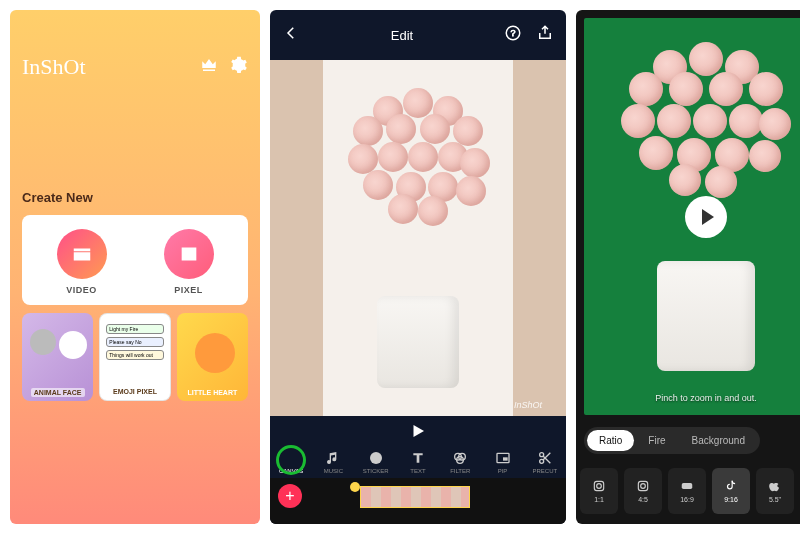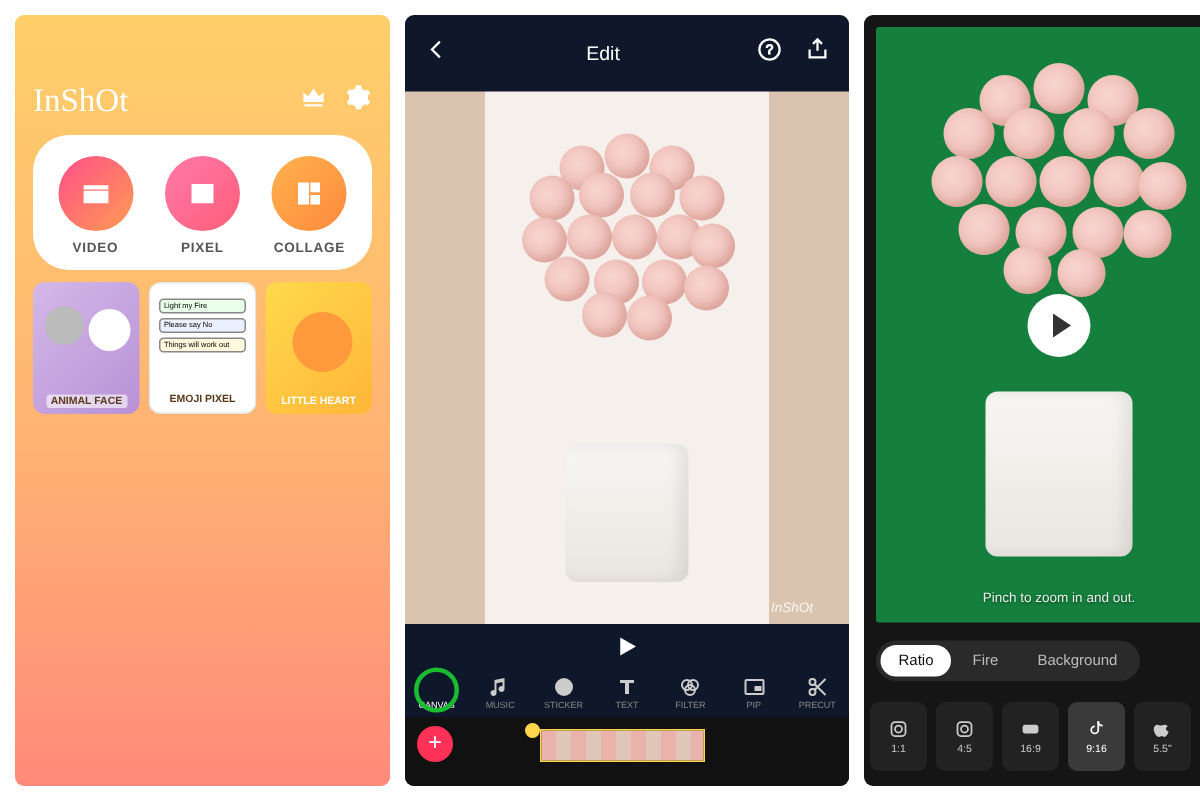--- a/index.html
+++ b/index.html
@@ -5,21 +5,21 @@
   * { box-sizing: border-box; margin: 0; padding: 0; font-family: -apple-system, Helvetica, Arial, sans-serif; }
   body { width: 800px; height: 534px; background: #fff; display: flex; gap: 10px; padding: 10px; }
   .screen { height: 514px; border-radius: 6px; overflow: hidden; position: relative; flex: 0 0 auto; }
   
   .s1 { width: 250px; background: linear-gradient(180deg,#ffcf6a 0%,#ffb373 55%,#ff8a7a 100%); padding: 14px 12px 0; display:flex; flex-direction:column; }
   .s1-top { display:flex; align-items:center; justify-content:space-between; margin-top:30px; }
   .logo { font-size: 22px; font-weight:400; color:#fff; font-family: 'Comic Sans MS', cursive; }
   .top-icons { display:flex; gap:12px; }
   .top-icons svg { width:18px; height:18px; fill:#fff; }
   .sec-title { margin-top: 110px; font-size:13px; font-weight:600; color:#4b2a1a; }
-  .create-card { background:#fff; border-radius:24px; margin-top:10px; display:flex; justify-content:space-around; padding:14px 6px 10px; }
+  .create-card { background:#fff; border-radius:8px; margin-top:10px; display:flex; justify-content:space-around; padding:14px 6px 10px; }
   .create-item { display:flex; flex-direction:column; align-items:center; gap:6px; }
   .circle { width:50px; height:50px; border-radius:50%; display:flex; align-items:center; justify-content:center; }
   .c-video { background:linear-gradient(135deg,#ff4f89,#ff9b52); }
   .c-photo { background:linear-gradient(135deg,#ff7aa9,#ff5d7a); }
   .c-collage { background:linear-gradient(135deg,#ffb24d,#ff8a3d); }
   .circle svg { width:22px; height:22px; fill:#fff; }
   .create-label { font-size:9px; font-weight:600; letter-spacing:0.5px; color:#555; }
   .mat-row { display:flex; justify-content:space-between; align-items:baseline; margin-top:16px; }
   .all { font-size:10px; color:#4b2a1a; }
   .mat-strip { display:flex; gap:6px; margin-top:8px; }
@@ -87,44 +87,37 @@
     <div class="top-icons">
       <span><svg viewBox="0 0 24 24">
             <path d="M4 18h16v2H4zM3 7l4 4 5-7 5 7 4-4v9H3z"></path>
           </svg></span>
       <span><svg viewBox="0 0 24 24">
             <path d="M12 8a4 4 0 100 8 4 4 0 000-8zm8.4 4a8 8 0 00-.2-1.8l2.2-1.7-2-3.4-2.6 1a8 8 0 00-3-1.8L14.4 1h-4.8l-.4 2.8a8 8 0 00-3 1.8l-2.6-1-2 3.4 2.2 1.7A8 8 0 003.6 12c0 .6.1 1.2.2 1.8l-2.2 1.7 2 3.4 2.6-1a8 8 0 003 1.8l.4 2.8h4.8l.4-2.8a8 8 0 003-1.8l2.6 1 2-3.4-2.2-1.7c.1-.6.2-1.2.2-1.8z"></path>
           </svg></span>
     </div>
   </div>
 
+  <div class="sec-title">Create New</div>
   <div class="create-card">
     <div class="create-item">
       <div class="circle c-video">
           <svg viewBox="0 0 24 24">
             <path d="M3 6h18v3H3zM3 10h18v9H3z"></path>
           </svg>
         </div>
       <div class="create-label">VIDEO</div>
     </div>
     <div class="create-item">
       <div class="circle c-photo">
           <svg viewBox="0 0 24 24">
             <path d="M4 5h16v14H4zM6 17l3-4 2 2 4-5 3 7z"></path>
           </svg>
         </div>
       <div class="create-label">PIXEL</div>
-    </div>
-    <div class="create-item">
-      <div class="circle c-collage">
-          <svg viewBox="0 0 24 24">
-            <path d="M4 4h8v16H4zM13 4h7v7h-7zM13 13h7v7h-7z"></path>
-          </svg>
-        </div>
-      <div class="create-label">COLLAGE</div>
     </div>
   </div>
 
   <div class="mat-strip">
     <div class="mat mat1">
       <span class="mat-label">ANIMAL FACE</span>
     </div>
     <div class="mat mat2">
       <div class="mat2-inner">
         <span class="bubble">Light my Fire</span>

